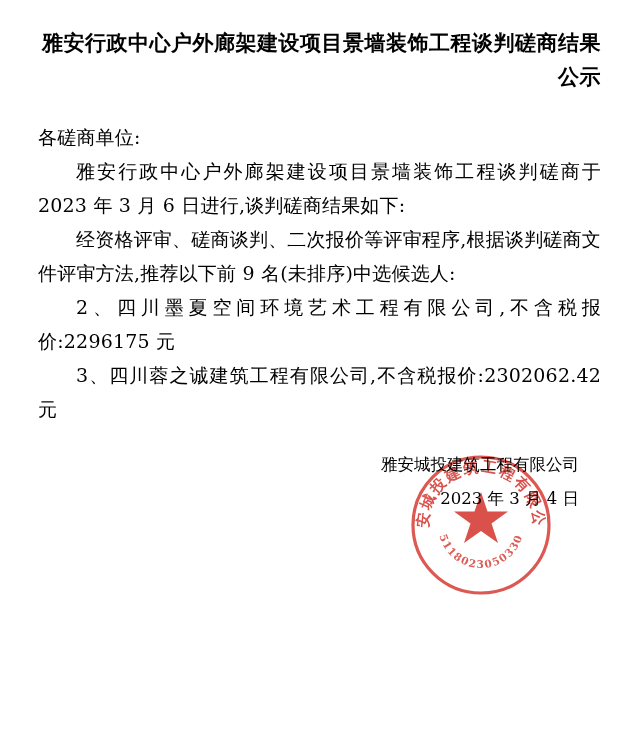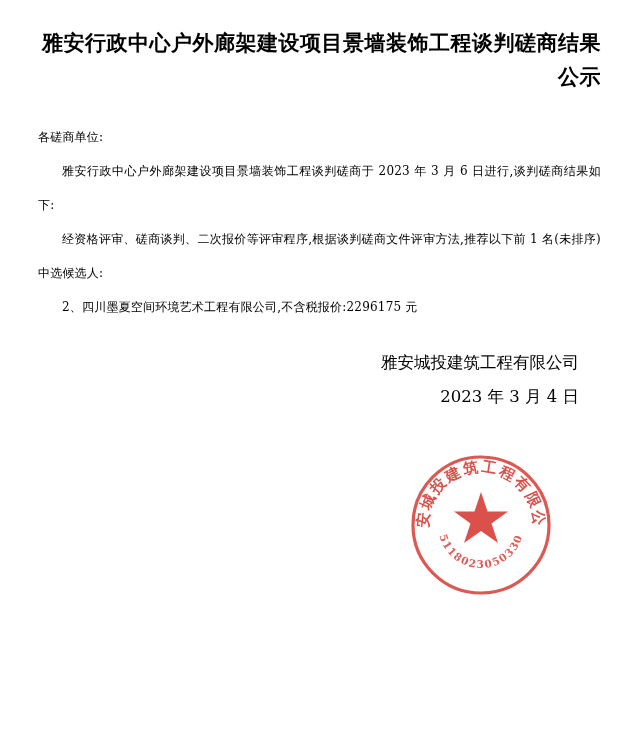--- a/index.html
+++ b/index.html
@@ -26,21 +26,21 @@
     margin: 0;
     padding-top: 26px;
     font-size: 21px;
     line-height: 34px;
     font-weight: bold;
     text-align: right;
     letter-spacing: 0.5px;
   }
   .body-block {
     margin-top: 26px;
-    font-size: 12px;
+    font-size: 19px;
     line-height: 34px;
     text-align: justify;
     letter-spacing: 0.2px;
   }
   .para {
     margin: 0;
     padding: 0;
   }
   .para.indent {
     text-indent: 2em;
@@ -81,22 +81,23 @@
 </head>
 <body>
 
 <div class="page">
 
   <h1 class="doc-title">雅安行政中心户外廊架建设项目景墙装饰工程谈判磋商结果公示</h1>
 
   <div class="body-block">
     <p class="para salutation">各磋商单位:</p>
     <p class="para indent">雅安行政中心户外廊架建设项目景墙装饰工程谈判磋商于 2023 年 3 月 6 日进行,谈判磋商结果如下:</p>
-    <p class="para indent">经资格评审、磋商谈判、二次报价等评审程序,根据谈判磋商文件评审方法,推荐以下前 1 名(未排序)中选候选人:</p>
+    <p class="para indent">经资格评审、磋商谈判、二次报价等评审程序,根据谈判磋商文件评审方法,推荐以下前 9 名(未排序)中选候选人:</p>
     <p class="para indent">2、四川墨夏空间环境艺术工程有限公司,不含税报价:2296175 元</p>
+    <p class="para indent">3、四川蓉之诚建筑工程有限公司,不含税报价:2302062.42 元</p>
   </div>
 
   <div class="sign-block">
     <p class="sign-line">雅安城投建筑工程有限公司</p>
     <p class="sign-line">2023 年 3 月 4 日</p>
   </div>
 
   <div class="seal">
     <svg width="146" height="146" viewBox="0 0 146 146" xmlns="http://www.w3.org/2000/svg">
       <defs>

